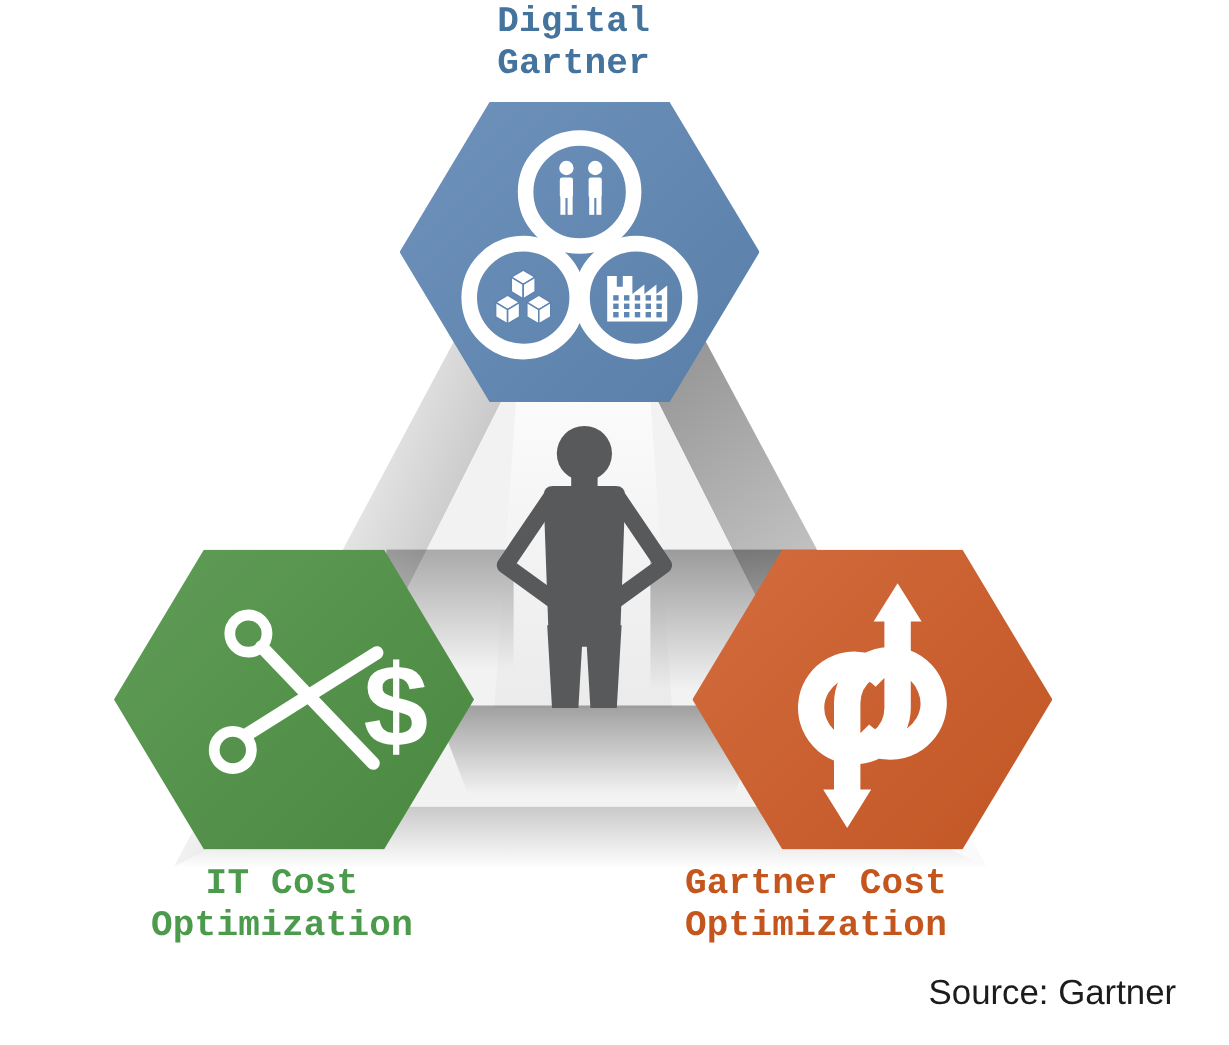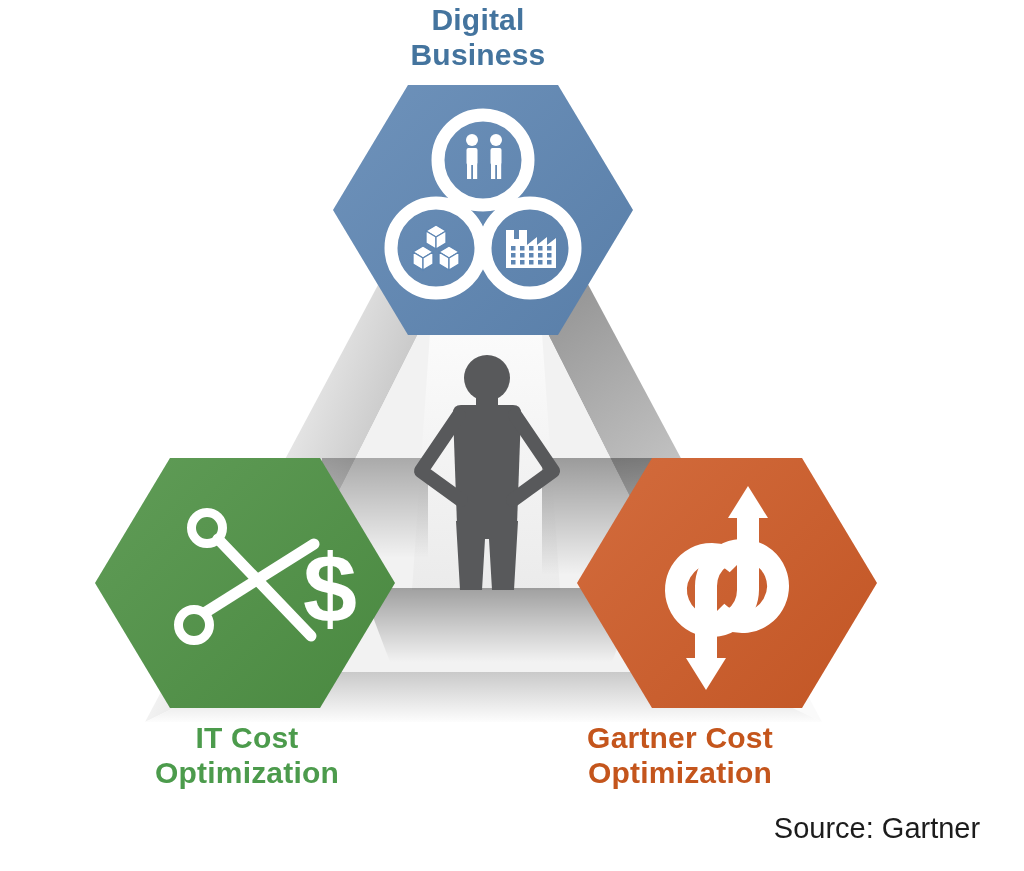--- a/index.html
+++ b/index.html
@@ -18,23 +18,23 @@
   .hex-green{left:95px;top:458px;background-color:var(--green,#4E9144);}
   .hex-orange{left:577px;top:458px;background-color:var(--orange,#CE5B27);}
   .person-svg{position:absolute;left:387px;top:353px;z-index:3;}
   .person-fill{fill:var(--person,#58595B);}
   .person-stroke{stroke:var(--person,#58595B);}
   .node-label{
     position:absolute;z-index:4;text-align:center;
     font-size:30px;font-weight:700;line-height:35px;letter-spacing:0.2px;
   }
   .label-blue{left:328px;top:2px;width:300px;color:var(--blue_text,#44749E);}
-  .label-green{left:97px;top:720px;width:300px;color:var(--green_text,#4C9B4C);}
+  .label-green{left:85px;top:720px;width:300px;color:var(--green_text,#4C9B4C);}
   .label-orange{left:530px;top:720px;width:300px;color:var(--orange_text,#C4551C);}
-  .label-line{display:block;}
+  .label-line{display:block;font-family:Liberation Mono, monospace;}
   .source{
     position:absolute;left:727px;top:812px;width:300px;z-index:4;text-align:center;
     font-size:29px;font-weight:400;color:var(--source_text_color,#1C1C1C);
   }
   .icon-stroke{stroke:#ffffff;fill:none;}
   .icon-fill{fill:#ffffff;}
   .cube-face{fill:#ffffff;stroke:var(--blue,#5E86B3);stroke-width:1.3;}
   .window{fill:var(--blue,#5E86B3);}
   .dollar-text{fill:#ffffff;font-family:"Liberation Sans",sans-serif;font-weight:700;font-size:97px;}
 </style>
@@ -166,21 +166,21 @@
       <rect class="person-fill" x="89" y="44" width="22" height="14"></rect>
       <path class="person-fill" d="M66 60 Q66 52 74 52 L126 52 Q134 52 134 60 L130 172 L70 172 Z"></path>
       <path class="person-stroke" d="M72 62 L34 118 L74 147" fill="none" stroke-width="14" stroke-linecap="round" stroke-linejoin="round"></path>
       <path class="person-stroke" d="M128 62 L166 118 L126 147" fill="none" stroke-width="14" stroke-linecap="round" stroke-linejoin="round"></path>
       <path class="person-fill" d="M69 168 L131 168 L127 237 L105 237 L102 186 L98 186 L95 237 L73 237 Z"></path>
     </g>
   </svg>
 
   <div class="node-label label-blue">
     <span class="label-line">Digital</span>
-    <span class="label-line">Business</span>
+    <span class="label-line">Gartner</span>
   </div>
   <div class="node-label label-green">
     <span class="label-line">IT Cost</span>
     <span class="label-line">Optimization</span>
   </div>
   <div class="node-label label-orange">
     <span class="label-line">Gartner Cost</span>
     <span class="label-line">Optimization</span>
   </div>
 

